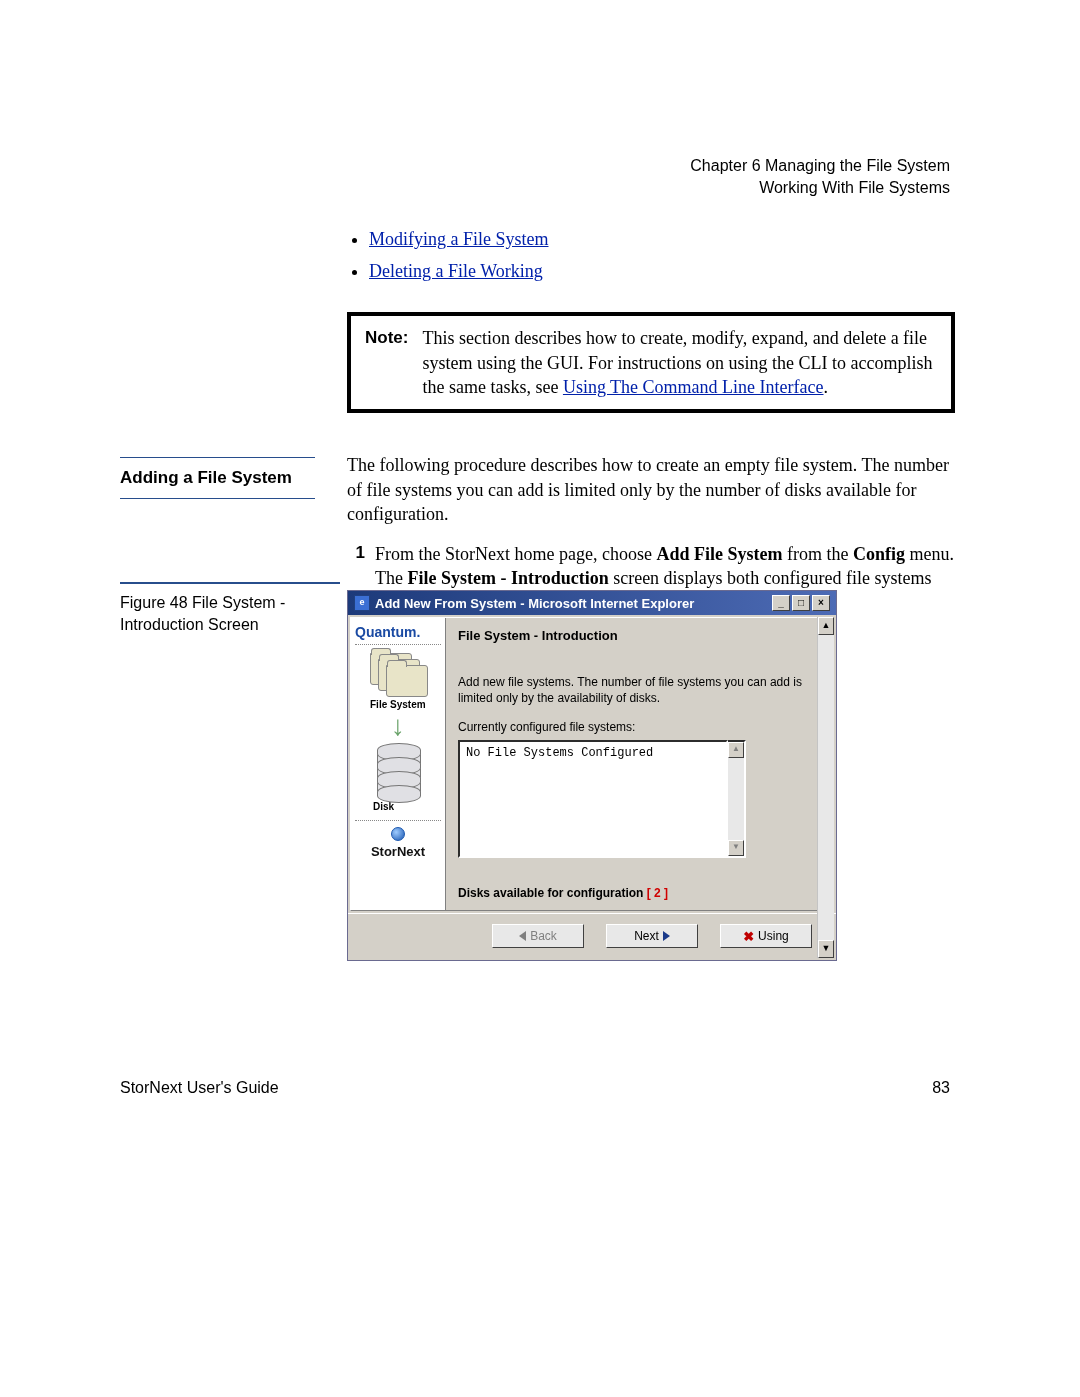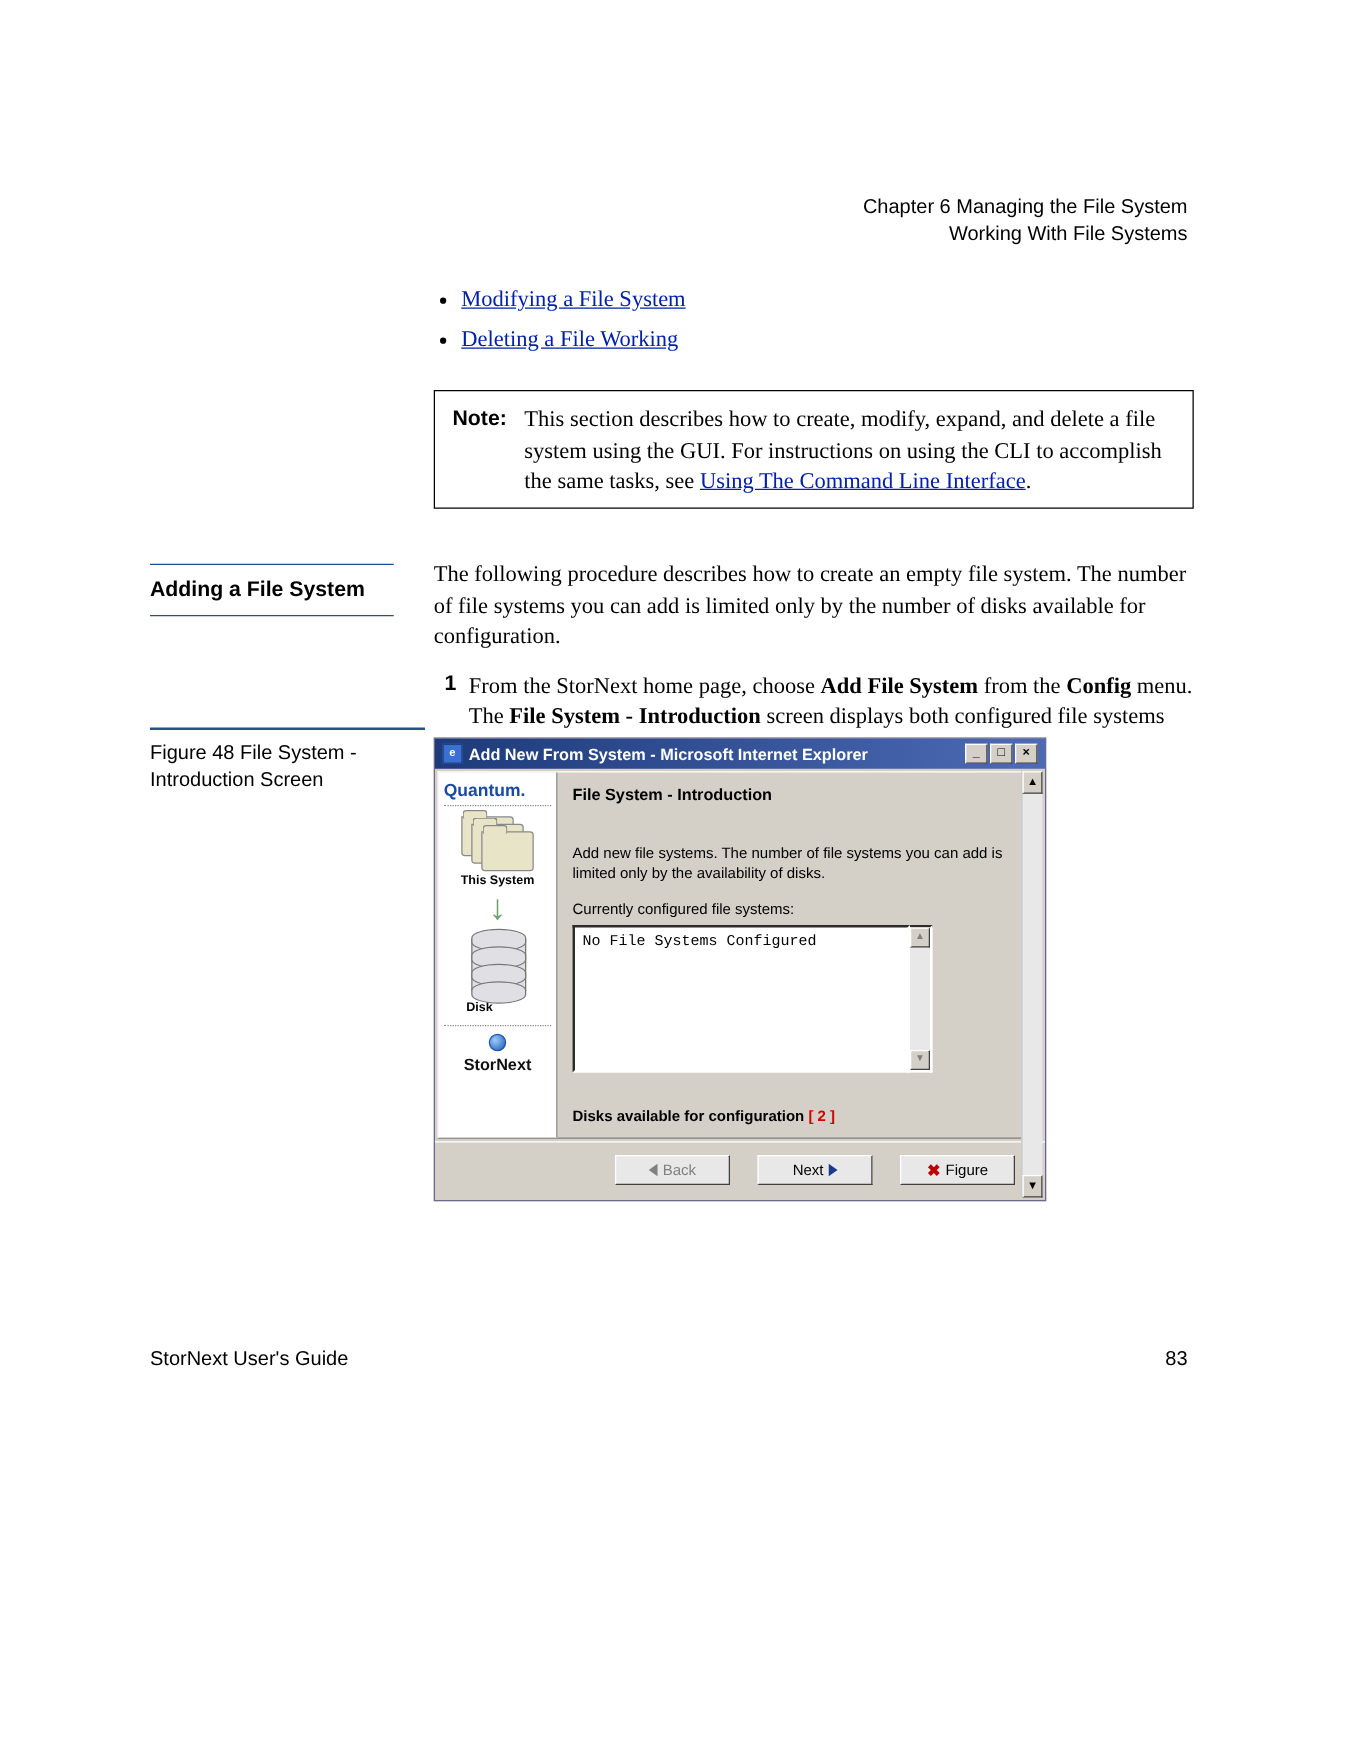--- a/index.html
+++ b/index.html
@@ -34,21 +34,21 @@
     font-size: 18px;
     line-height: 1.65;
   }
   .bullets li {
     margin-bottom: 2px;
   }
   .link {
     color: #0020aa;
   }
   .note-box {
-    border: 1px solid #000000;
+    border: 4px solid #000000;
     margin-top: 26px;
     padding: 10px 14px 10px 14px;
     font-size: 18px;
     line-height: 1.35;
     display: flex;
     gap: 14px;
   }
   .note-label {
     font-weight: bold;
     font-family: Arial, Helvetica, sans-serif;
@@ -400,21 +400,21 @@
 
     <div class="dlg-body">
       <div class="sidebar">
         <div class="quantum-logo">Quantum.</div>
         <div>
           <div class="fs-icon">
             <div class="folder f1"></div>
             <div class="folder f2"></div>
             <div class="folder f3"></div>
           </div>
-          <div class="icon-label">This System</div>
+          <div class="icon-label">File System</div>
         </div>
         <div class="arrow-down">↓</div>
         <div>
           <div class="disk-icon">
             <div class="cyl-body cb1"></div>
               <div class="cyl c1"></div>
             <div class="cyl-body cb2"></div>
               <div class="cyl c2"></div>
             <div class="cyl-body cb3"></div>
               <div class="cyl c3"></div>
@@ -449,21 +449,21 @@
       <div class="win-btn disabled">
         <span class="tri-left"></span>
         <span>Back</span>
       </div>
       <div class="win-btn">
         <span>Next</span>
         <span class="tri-right"></span>
       </div>
       <div class="win-btn">
         <span class="x-icon">✖</span>
-        <span>Figure</span>
+        <span>Using</span>
       </div>
     </div>
   </div>
 
   <div class="footer">
     <span>StorNext User's Guide</span>
     <span>83</span>
   </div>
 
 </div>

